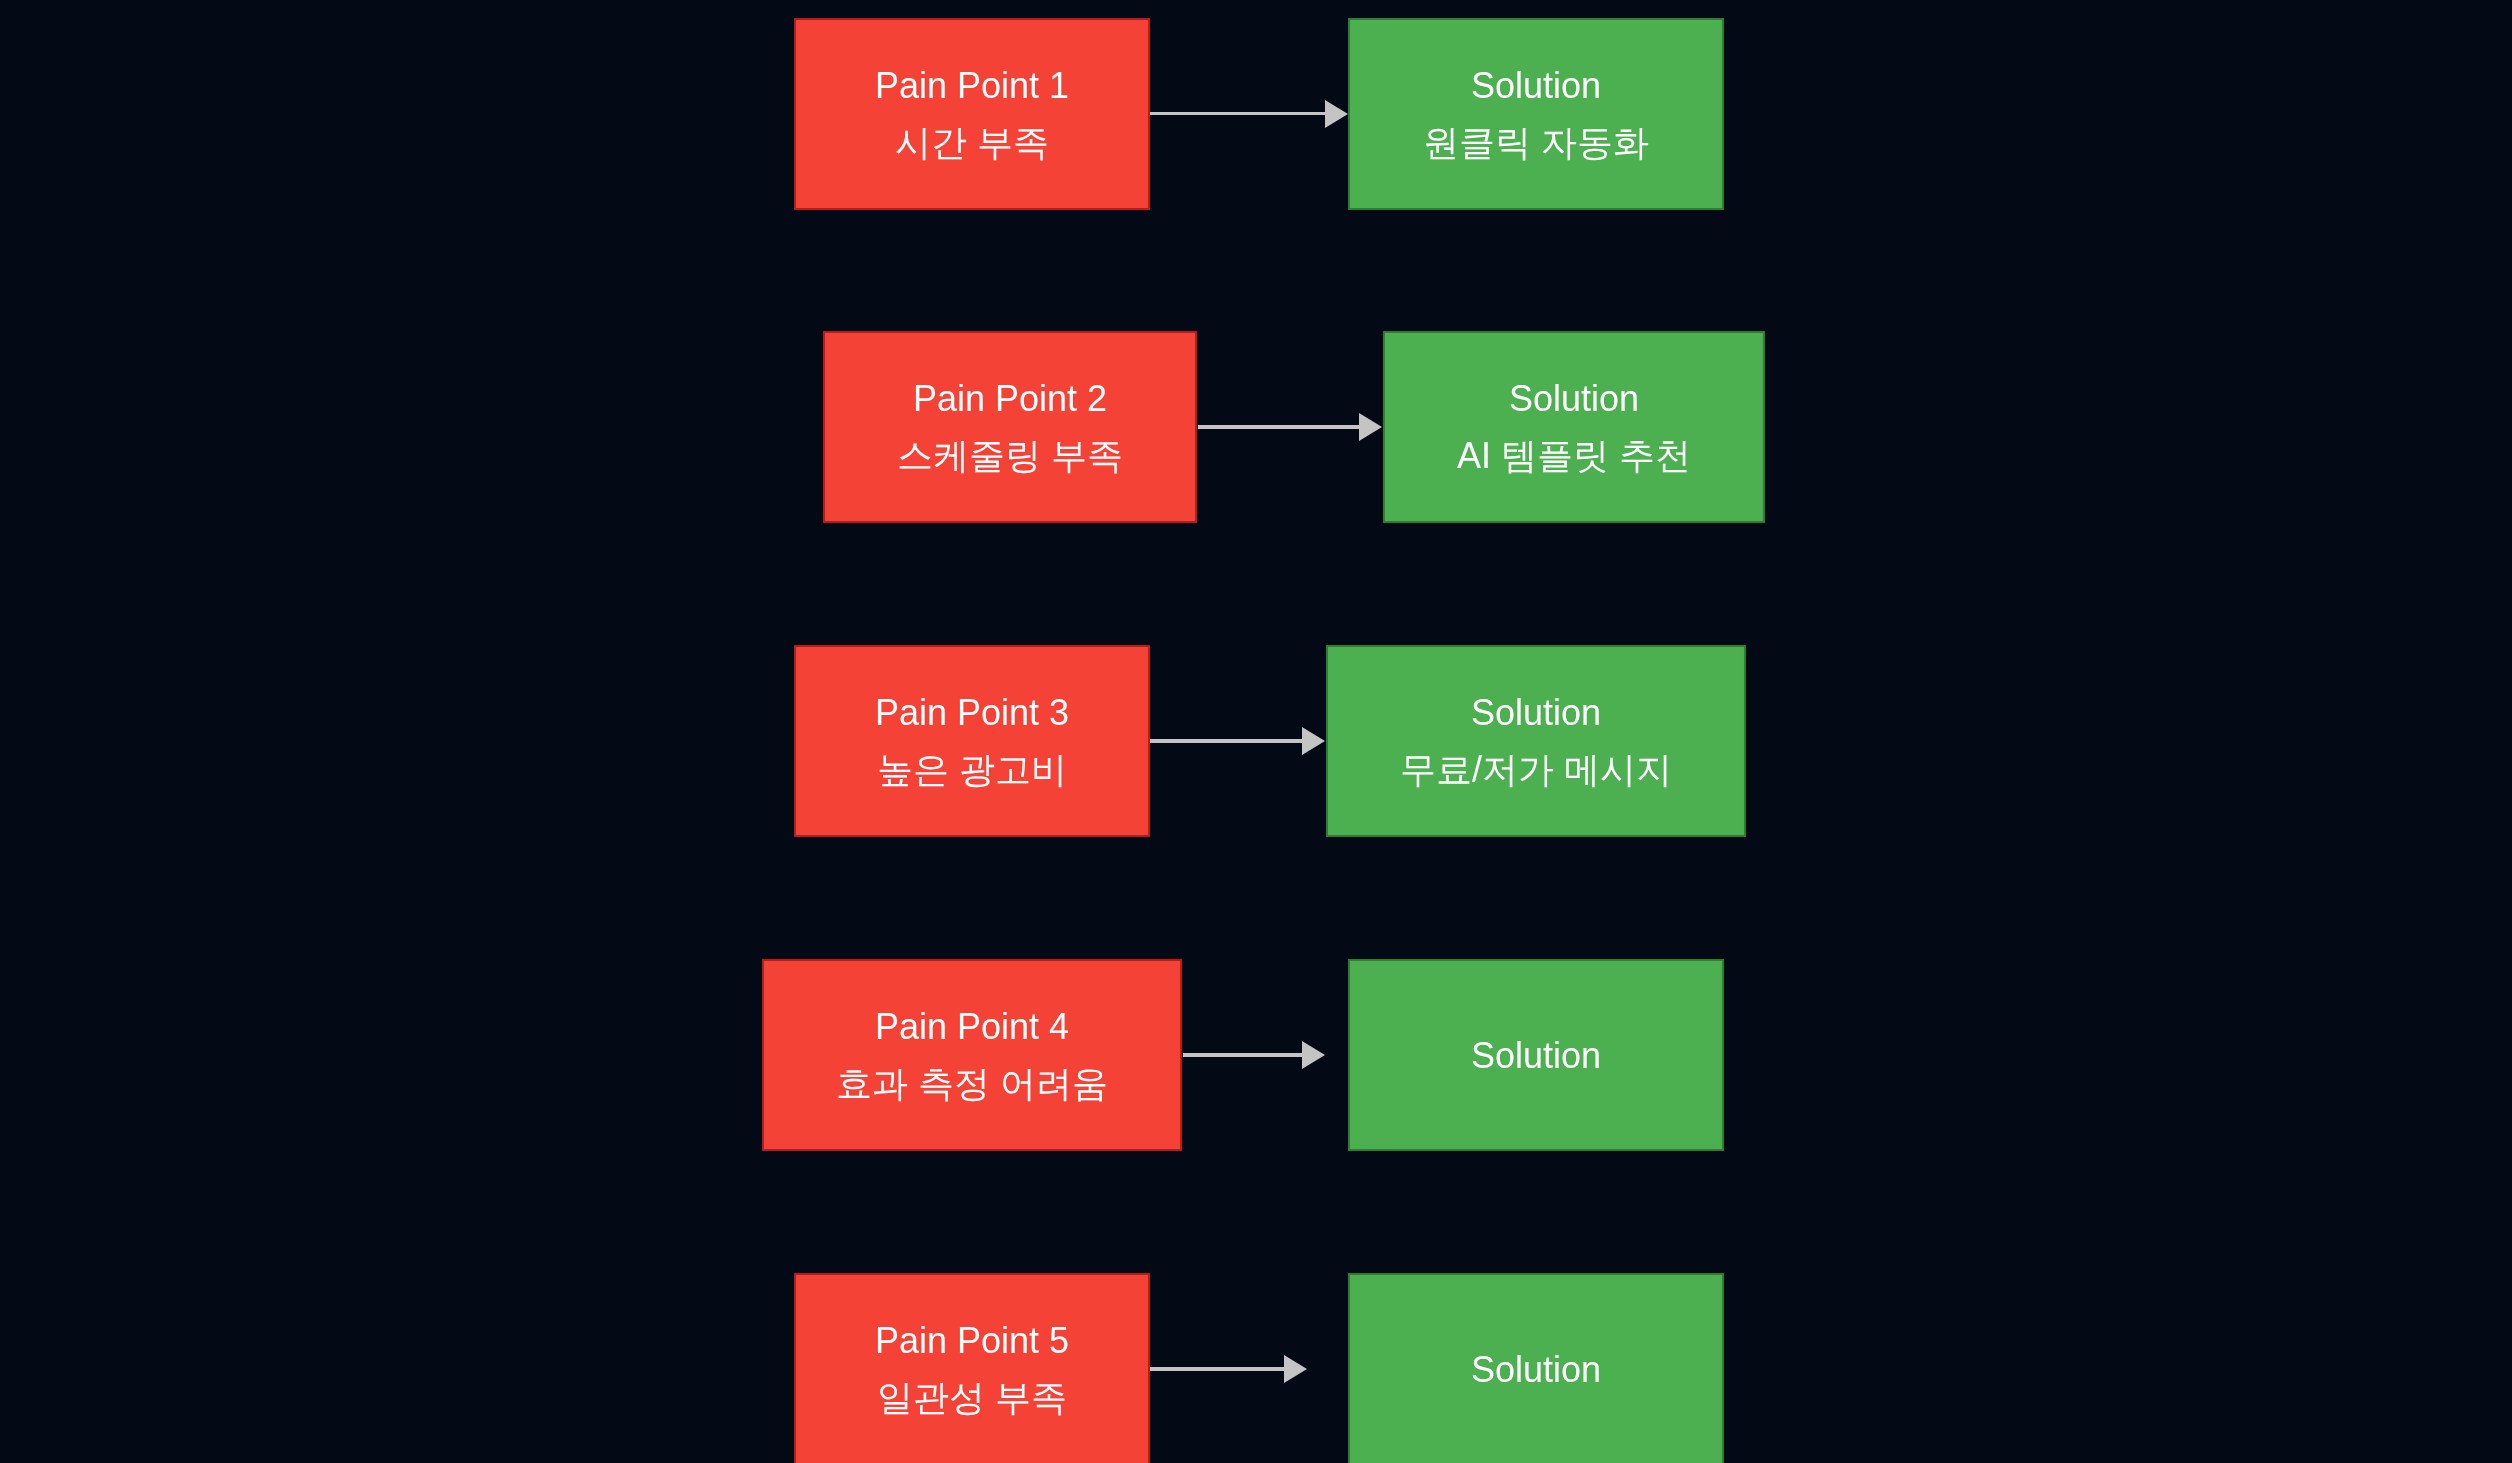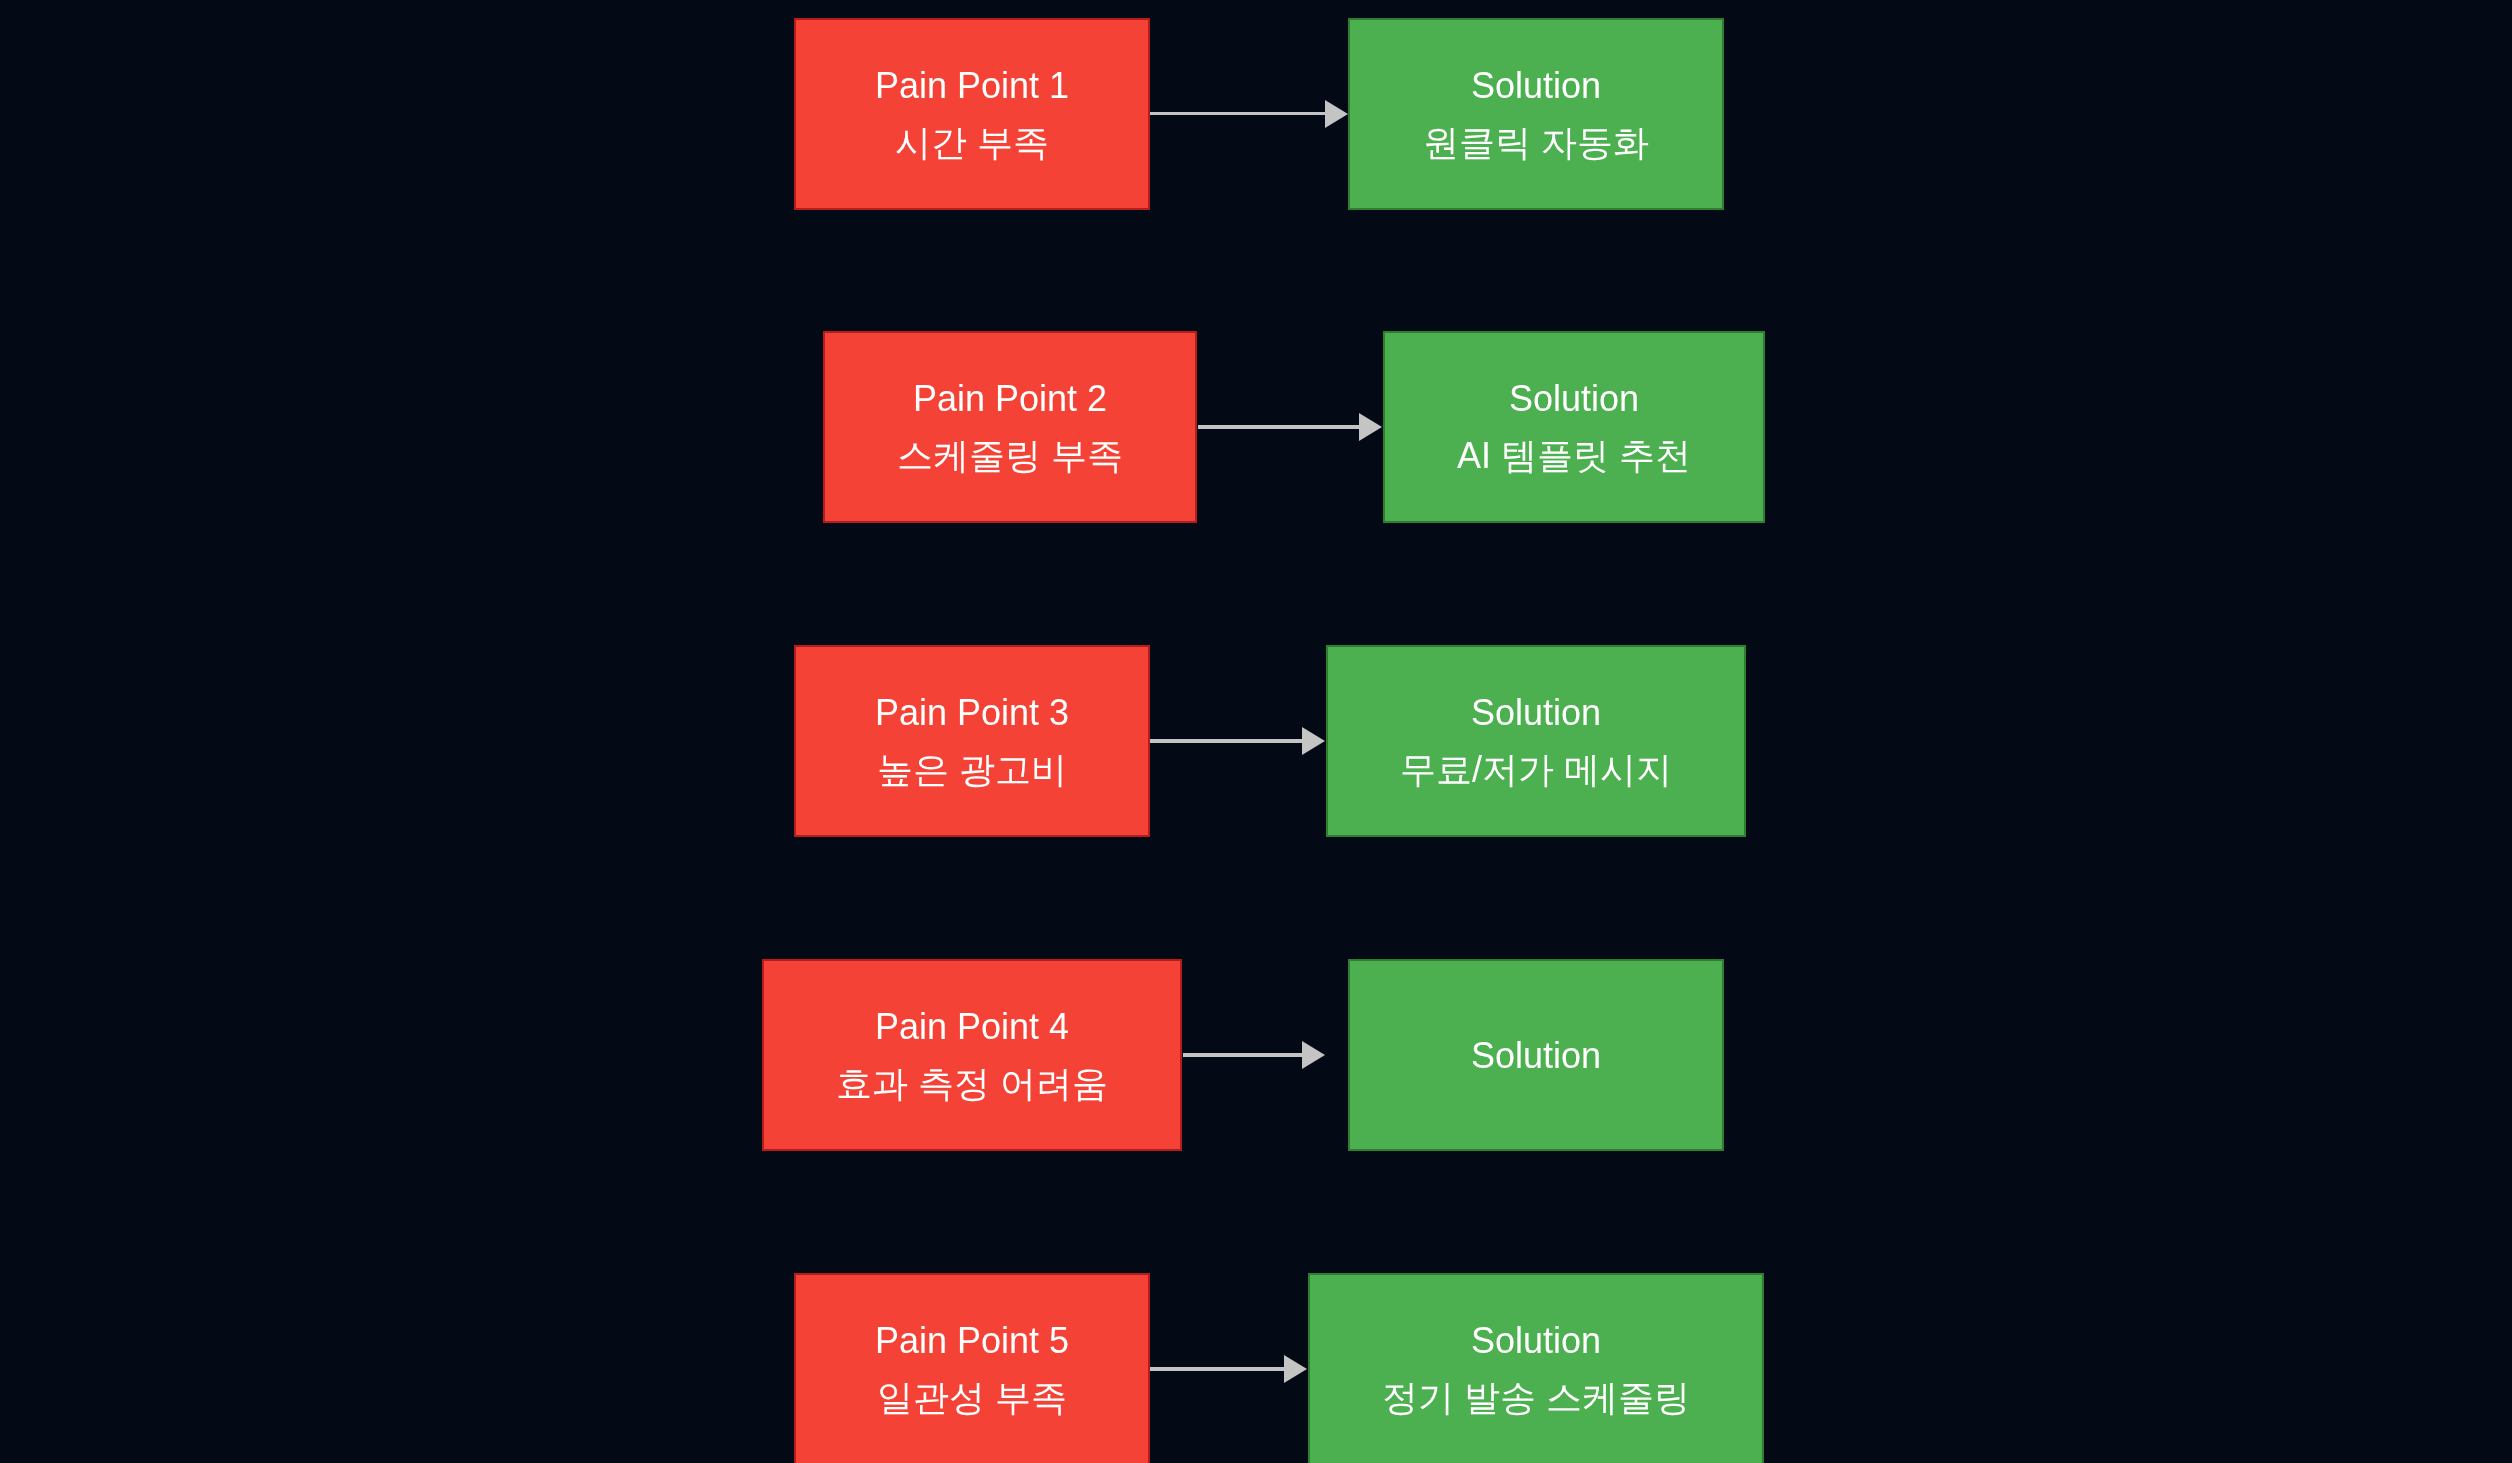--- a/index.html
+++ b/index.html
@@ -144,17 +144,16 @@
     <div class="arrow">
       <span class="shaft" style="left: 1150px; width: 137px;"></span>
       <span class="head" style="left: 1284px;"></span>
     </div>
     <div class="box pain">
       <div>Pain Point 5</div>
       <div>일관성 부족</div>
     </div>
     <div class="box solution">
       <div>Solution</div>
-      <div>정기 발송 스케줄링</div>
     </div>
   </div>
 </div>
 
 
 </body></html>

